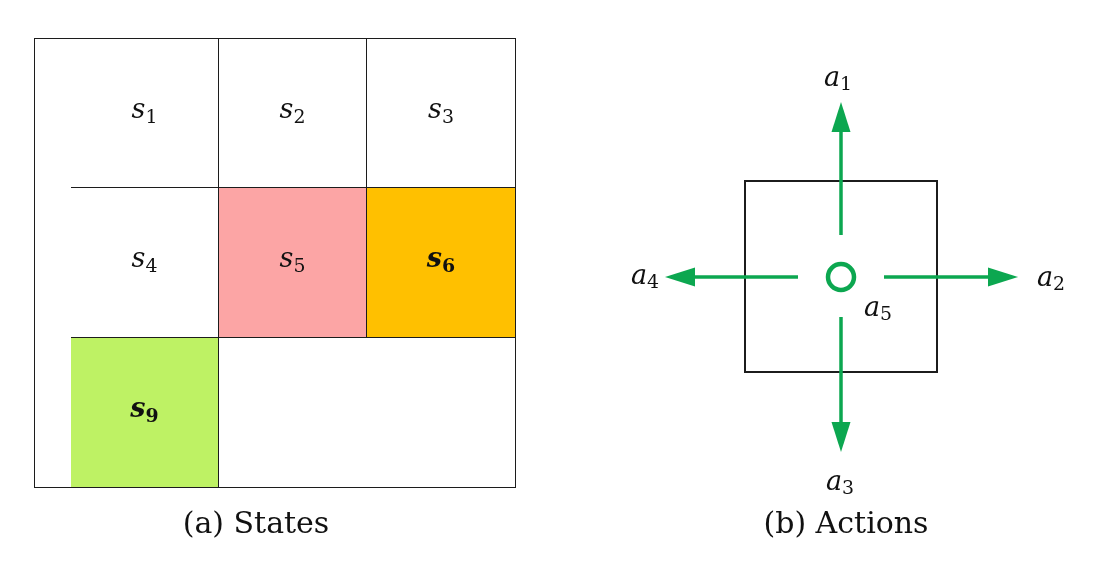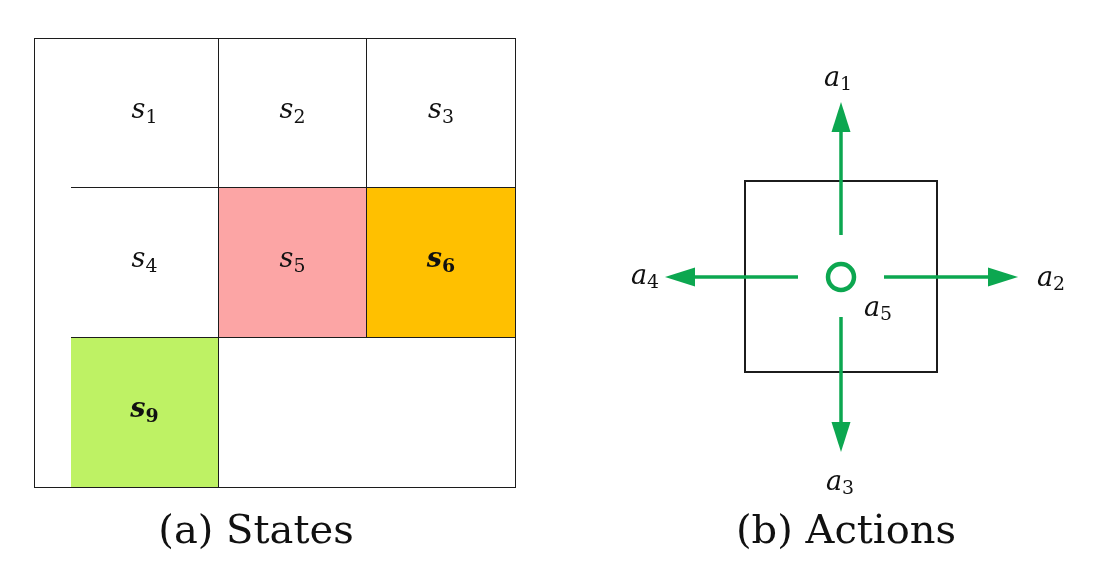--- a/index.html
+++ b/index.html
@@ -48,21 +48,21 @@
   .math-label sub {
     font-style: normal;
     font-size: 0.7em;
     line-height: 0;
     vertical-align: -0.25em;
   }
 
   
   .fig-caption {
     position: absolute;
-    font-size: 40px;
+    font-size: 30px;
     line-height: 1.2;
     text-align: center;
     white-space: nowrap;
   }
   #caption-states  { left: 34px; top: 505px; width: 444px; }
   #caption-actions { left: 75px; top: 505px; width: 448px; }
 
   
   #actions-svg { position: absolute; left: 0; top: 0; }
   .action-label {

